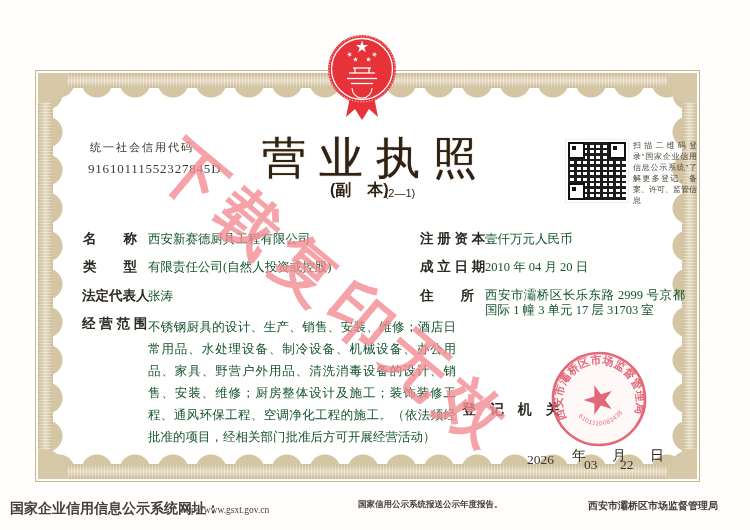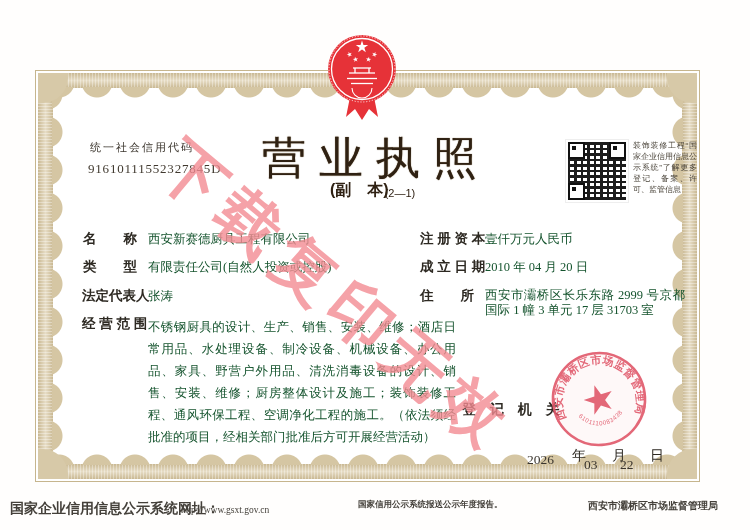--- a/index.html
+++ b/index.html
@@ -145,21 +145,21 @@
   <div class="finder tl">
       <i></i>
     </div>
   <div class="finder tr">
       <i></i>
     </div>
   <div class="finder bl">
       <i></i>
     </div>
 </div>
-<div class="qr-caption">装饰装修工程“国家企业信用信息公示系统”了解更多登记、备案、许可、监管信息</div>
+<div class="qr-caption">扫描二维码登录“国家企业信用信息公示系统”了解更多登记、备案、许可、监管信息</div>
 
 <div class="lbl" style="left:83px;top:230px;">名　　称</div>
 <div class="val" style="left:148px;top:231px;">西安新赛德厨具工程有限公司</div>
 
 <div class="lbl" style="left:83px;top:258px;">类　　型</div>
 <div class="val" style="left:148px;top:259px;">有限责任公司(自然人投资或控股)</div>
 
 <div class="lbl" style="left:82px;top:287px;">法定代表人</div>
 <div class="val" style="left:148px;top:288px;">张涛</div>
 

